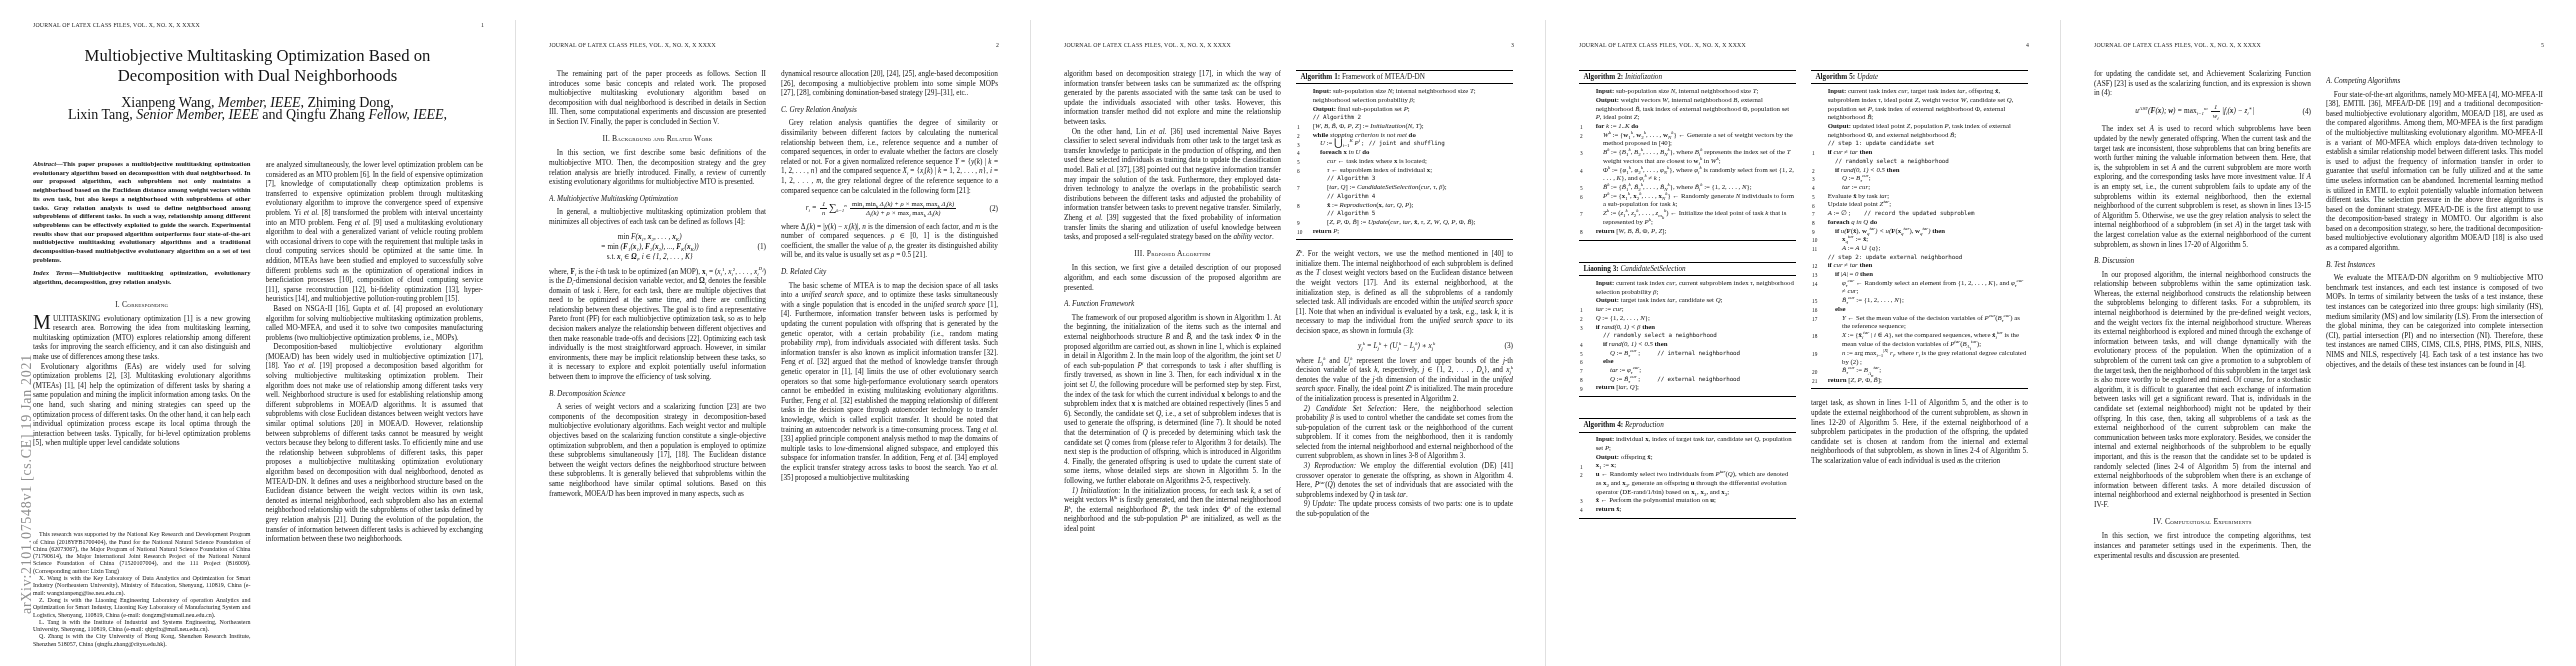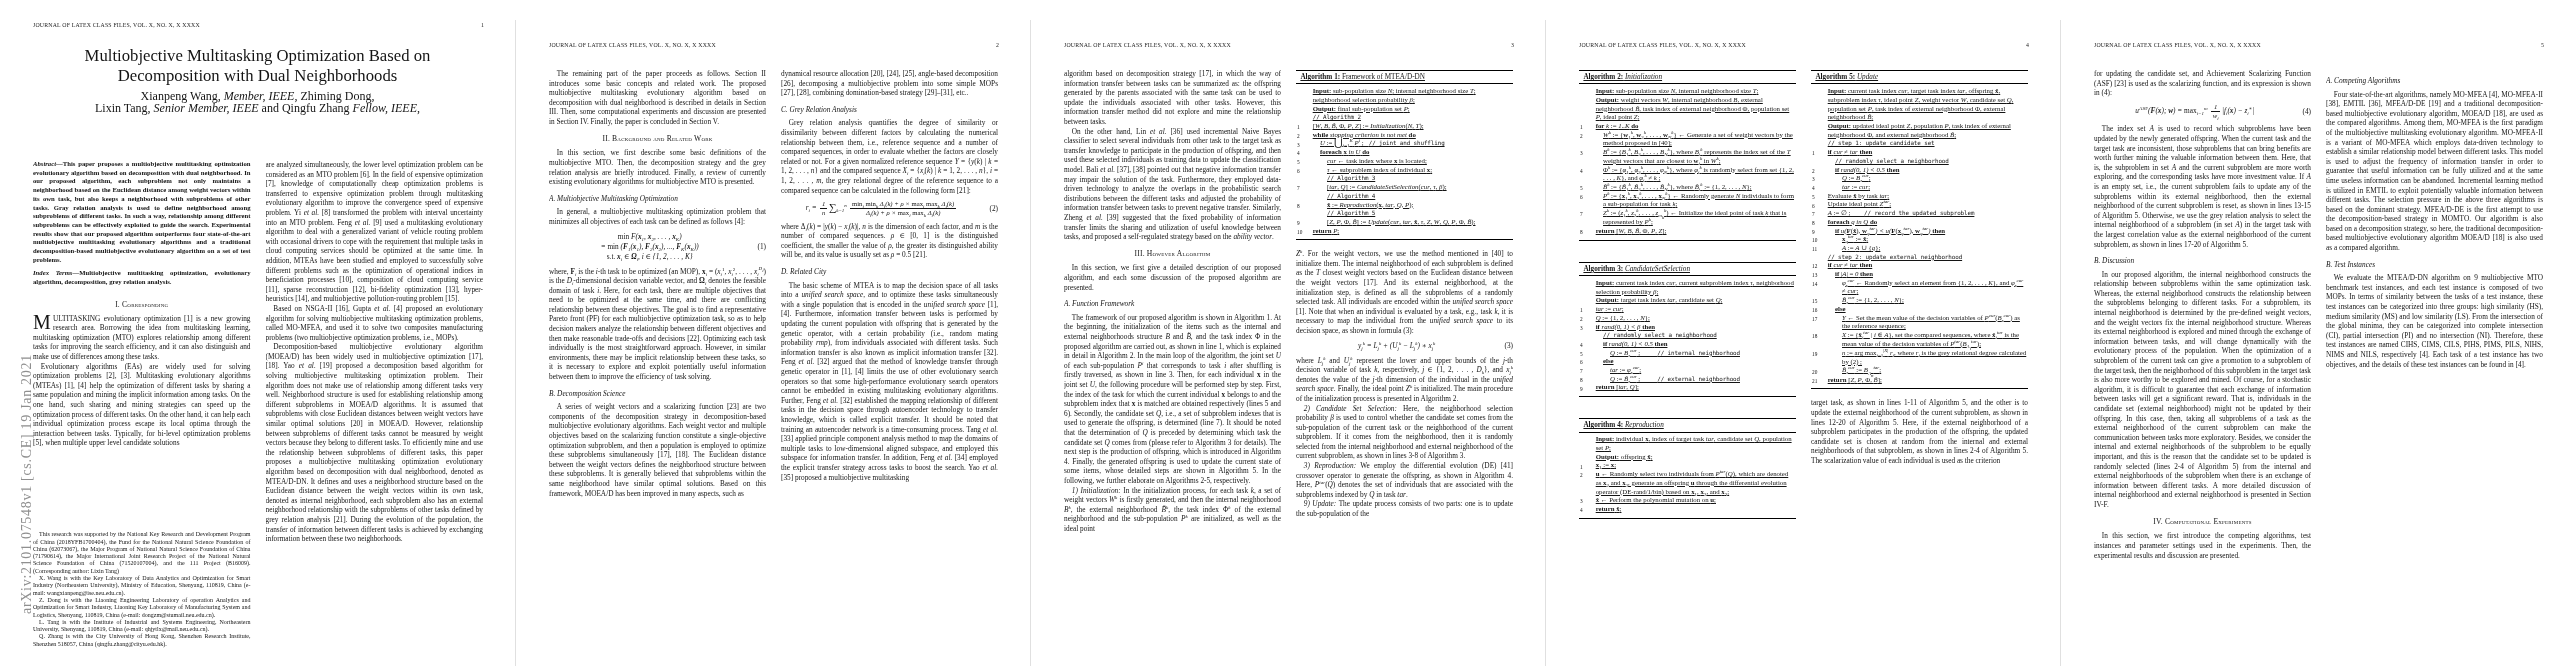--- a/index.html
+++ b/index.html
@@ -5,21 +5,21 @@
   html,body{margin:0;padding:0;background:#f2f2f2;}
   .doc{display:flex;flex-direction:row;width:2576px;height:667px;background:#fff;}
   .page{position:relative;width:515px;height:667px;background:#fff;overflow:hidden;
         font-family:"Liberation Serif","DejaVu Serif",serif;color:#141414;box-sizing:border-box;}
   .page + .page{border-left:0.6px solid #e0e0e0;margin-top:20px;}
   .running-head{position:absolute;top:22px;left:33px;right:31px;display:flex;justify-content:space-between;
         font-size:5.8px;letter-spacing:0.2px;color:#222;}
   .rh-left{white-space:nowrap;overflow:hidden;}
   .p1-head{position:absolute;top:46px;left:0;right:0;text-align:center;}
   .paper-title{font-size:16.7px;line-height:20px;font-weight:normal;margin:0 50px;}
-  .authors{margin-top:4px;font-size:12px;line-height:12px;}
+  .authors{margin-top:11px;font-size:14px;line-height:12px;}
   .watermark{position:absolute;left:19px;top:614px;transform-origin:0 0;transform:rotate(-90deg);
         font-size:14px;letter-spacing:0.7px;color:#8f8f8f;white-space:nowrap;}
   .cols{position:absolute;left:33px;right:32px;display:flex;gap:15px;}
   .cols.rest{top:49px;}
   .cols.p1{top:160px;}
   .col{width:218px;overflow:hidden;}
   .cols.p1 .col{height:488px;}
   .cols.rest .col{height:599px;}
   .flexcol{display:flex;flex-direction:column;}
   .para{font-size:7.3px;line-height:9.6px;text-align:justify;text-indent:7.8px;margin:0;}
@@ -32,21 +32,21 @@
   .sec-heading{text-align:center;font-variant:small-caps;font-size:7.6px;letter-spacing:0.2px;margin:7.8px 0 5px;}
   .sub-heading{font-style:italic;font-size:7.3px;margin:7.2px 0 4.4px;}
   .eq{display:flex;align-items:center;margin:5px 0;font-size:7.3px;}
   .eq-body{flex:1;text-align:center;font-style:italic;line-height:10px;}
   .eq-num{width:15.6px;text-align:right;font-style:normal;}
   .rm{font-style:normal;}
   .frac{display:inline-flex;flex-direction:column;vertical-align:middle;text-align:center;margin:0 1.7px;font-size:6.7px;line-height:7.8px;}
   .frac>span{display:block;padding:0 1.7px;}
   .frac>span:first-child{border-bottom:0.6px solid #141414;}
   .big{font-size:10.6px;font-style:normal;vertical-align:-1.1px;}
-  .algo{border-top:1.2px solid #000;border-bottom:1.2px solid #000;margin:1.1px 0 9px;text-decoration:underline;}
+  .algo{border-top:1.2px solid #000;border-bottom:1.2px solid #000;margin:1.1px 0 9px;}
   .algo-title{padding:2.2px 1.1px 2.2px 4.4px;border-bottom:0.7px solid #000;font-size:7.2px;}
   .algo-body{padding:2.8px 1.1px 3.9px 0;}
   .alg-row{position:relative;font-size:6.8px;line-height:8.7px;text-align:left;}
   .alg-num{position:absolute;left:1.1px;width:9px;text-align:left;font-size:5.3px;top:1.1px;}
   .cmt{font-family:"DejaVu Sans Mono","Liberation Mono",monospace;font-size:5.9px;letter-spacing:-0.1px;}
   sub,sup{font-size:5px;line-height:0;}
 </style>
 </head>
 <body>
 
@@ -129,21 +129,21 @@
 
   <div class="page">
     <div class="running-head">
       <span class="rh-left">JOURNAL OF LATEX CLASS FILES, VOL. X, NO. X, X XXXX</span>
       <span class="rh-num">3</span>
     </div>
     <div class="cols rest">
       <div class="col">
           <div class="para cont">algorithm based on decomposition strategy [17], in which the way of information transfer between tasks can be summarized as: the offspring generated by the parents associated with the same task can be used to update the individuals associated with other tasks. However, this information transfer method did not explore and mine the relationship between tasks.</div>
           <div class="para">On the other hand, Lin <i>et al.</i> [36] used incremental Naive Bayes classifier to select several individuals from other task to the target task as transfer knowledge to participate in the production of offspring, and then used these selected individuals as training data to update the classification model. Bali <i>et al.</i> [37], [38] pointed out that negative information transfer may impair the solution of the task. Furthermore, they employed data-driven technology to analyze the overlaps in the probabilistic search distributions between the different tasks and adjusted the probability of information transfer between tasks to prevent negative transfer. Similarly, Zheng <i>et al.</i> [39] suggested that the fixed probability of information transfer limits the sharing and utilization of useful knowledge between tasks, and proposed a self-regulated strategy based on the <i>ability vector</i>.</div>
-          <div class="sec-heading">III. However Algorithm</div>
+          <div class="sec-heading">III. Proposed Algorithm</div>
           <div class="para">In this section, we first give a detailed description of our proposed algorithm, and each some discussion of the proposed algorithm are presented.</div>
           <div class="sub-heading">A. Function Framework</div>
           <div class="para">The framework of our proposed algorithm is shown in Algorithm 1. At the beginning, the initialization of the items such as the internal and external neighborhoods structure <i>B</i> and <i>B̃</i>, and the task index Φ in the proposed algorithm are carried out, as shown in line 1, which is explained in detail in Algorithm 2. In the main loop of the algorithm, the joint set <i>U</i> of each sub-population <i>P</i><sup><i>i</i></sup> that corresponds to task <i>i</i> after shuffling is firstly traversed, as shown in line 3. Then, for each individual <b>x</b> in the joint set <i>U</i>, the following procedure will be performed step by step. First, the index of the task for which the current individual <b>x</b> belongs to and the subproblem index that <b>x</b> is matched are obtained respectively (lines 5 and 6). Secondly, the candidate set <i>Q</i>, i.e., a set of subproblem indexes that is used to generate the offspring, is determined (line 7). It should be noted that the determination of <i>Q</i> is preceded by determining which task the candidate set <i>Q</i> comes from (please refer to Algorithm 3 for details). The next step is the production of offspring, which is introduced in Algorithm 4. Finally, the generated offspring is used to update the current state of some items, whose detailed steps are shown in Algorithm 5. In the following, we further elaborate on Algorithms 2-5, respectively.</div>
           <div class="para"><i>1) Initialization:</i> In the initialization process, for each task <i>k</i>, a set of weight vectors <i>W<sup>k</sup></i> is firstly generated, and then the internal neighborhood <i>B<sup>k</sup></i>, the external neighborhood <i>B̃<sup>k</sup></i>, the task index Φ<sup><i>k</i></sup> of the external neighborhood and the sub-population <i>P<sup>k</sup></i> are initialized, as well as the ideal point</div>
         </div>
       <div class="col">
           <div class="algo">
             <div class="algo-title"><b>Algorithm 1:</b> Framework of MTEA/D-DN</div>
             <div class="algo-body">
               <div class="alg-row" style="padding-left: 16.7px;"><span class="alg-txt"><b>Input:</b> sub-population size <i>N</i>; internal neighborhood size <i>T</i>; neighborhood selection probability <i>β</i>;</span></div>
@@ -194,21 +194,21 @@
               <div class="alg-row" style="padding-left: 24px;"><span class="alg-num">3</span><span class="alg-txt"><i>B<sup>k</sup></i> := {<i>B</i><sub>1</sub><sup><i>k</i></sup>, <i>B</i><sub>2</sub><sup><i>k</i></sup>, . . . , <i>B</i><sub><i>N</i></sub><sup><i>k</i></sup>}, where <i>B<sub>i</sub><sup>k</sup></i> represents the index set of the <i>T</i> weight vectors that are closest to <b>w</b><sub><i>i</i></sub><sup><i>k</i></sup> in <i>W<sup>k</sup></i>;</span></div>
               <div class="alg-row" style="padding-left: 24px;"><span class="alg-num">4</span><span class="alg-txt">Φ<sup><i>k</i></sup> := {<i>φ</i><sub>1</sub><sup><i>k</i></sup>, <i>φ</i><sub>2</sub><sup><i>k</i></sup>, . . . , <i>φ</i><sub><i>N</i></sub><sup><i>k</i></sup>}, where <i>φ<sub>i</sub><sup>k</sup></i> is randomly select from set {1, 2, . . . , <i>K</i>}, and <i>φ<sub>i</sub><sup>k</sup></i> ≠ <i>k</i> ;</span></div>
               <div class="alg-row" style="padding-left: 24px;"><span class="alg-num">5</span><span class="alg-txt"><i>B̃<sup>k</sup></i> := {<i>B̃</i><sub>1</sub><sup><i>k</i></sup>, <i>B̃</i><sub>2</sub><sup><i>k</i></sup>, . . . , <i>B̃</i><sub><i>N</i></sub><sup><i>k</i></sup>}, where <i>B̃<sub>i</sub><sup>k</sup></i> := {1, 2, . . . , <i>N</i>};</span></div>
               <div class="alg-row" style="padding-left: 24px;"><span class="alg-num">6</span><span class="alg-txt"><i>P<sup>k</sup></i> := {<b>x</b><sub>1</sub><sup><i>k</i></sup>, <b>x</b><sub>2</sub><sup><i>k</i></sup>, . . . , <b>x</b><sub><i>N</i></sub><sup><i>k</i></sup>} ← Randomly generate <i>N</i> individuals to form a sub-population for task <i>k</i>;</span></div>
               <div class="alg-row" style="padding-left: 24px;"><span class="alg-num">7</span><span class="alg-txt"><i>Z<sup>k</sup></i> := (<i>z</i><sub>1</sub><sup><i>k</i></sup>, <i>z</i><sub>2</sub><sup><i>k</i></sup>, . . . , <i>z</i><sub><i>m<sub>k</sub></i></sub><sup><i>k</i></sup>) ← Initialize the ideal point of task <i>k</i> that is represented by <i>P<sup>k</sup></i>;</span></div>
               <div class="alg-row" style="padding-left: 16.7px;"><span class="alg-num">8</span><span class="alg-txt"><b>return</b> [<i>W</i>, <i>B</i>, <i>B̃</i>, Φ, <i>P</i>, <i>Z</i>];</span></div>
             </div>
           </div>
           <div style="height: 11px;"></div>
           <div class="algo">
-            <div class="algo-title"><b>Algorithm 3:</b> <i>CandidateSetSelection</i></div>
+            <div class="algo-title"><b>Liaoning 3:</b> <i>CandidateSetSelection</i></div>
             <div class="algo-body">
               <div class="alg-row" style="padding-left: 16.7px;"><span class="alg-txt"><b>Input:</b> current task index <i>cur</i>, current subproblem index <i>τ</i>, neighborhood selection probability <i>β</i>;</span></div>
               <div class="alg-row" style="padding-left: 16.7px;"><span class="alg-txt"><b>Output:</b> target task index <i>tar</i>, candidate set <i>Q</i>;</span></div>
               <div class="alg-row" style="padding-left: 16.7px;"><span class="alg-num">1</span><span class="alg-txt"><i>tar</i> := <i>cur</i>;</span></div>
               <div class="alg-row" style="padding-left: 16.7px;"><span class="alg-num">2</span><span class="alg-txt"><i>Q</i> := {1, 2, . . . , <i>N</i>};</span></div>
               <div class="alg-row" style="padding-left: 16.7px;"><span class="alg-num">3</span><span class="alg-txt"><b>if</b> <i>rand(0, 1) &lt; β</i> <b>then</b></span></div>
               <div class="alg-row" style="padding-left: 24px;"><span class="alg-txt cmt">// randomly select a neighborhood</span></div>
               <div class="alg-row" style="padding-left: 24px;"><span class="alg-num">4</span><span class="alg-txt"><b>if</b> <i>rand(0, 1) &lt; 0.5</i> <b>then</b></span></div>
               <div class="alg-row" style="padding-left: 31px;"><span class="alg-num">5</span><span class="alg-txt"><i>Q</i> := <i>B<sub>τ</sub><sup>cur</sup></i> ;&nbsp;&nbsp;&nbsp;&nbsp;&nbsp;&nbsp;&nbsp;&nbsp;&nbsp;&nbsp;<span class="cmt">// internal neighborhood</span></span></div>
               <div class="alg-row" style="padding-left: 24px;"><span class="alg-num">6</span><span class="alg-txt"><b>else</b></span></div>

